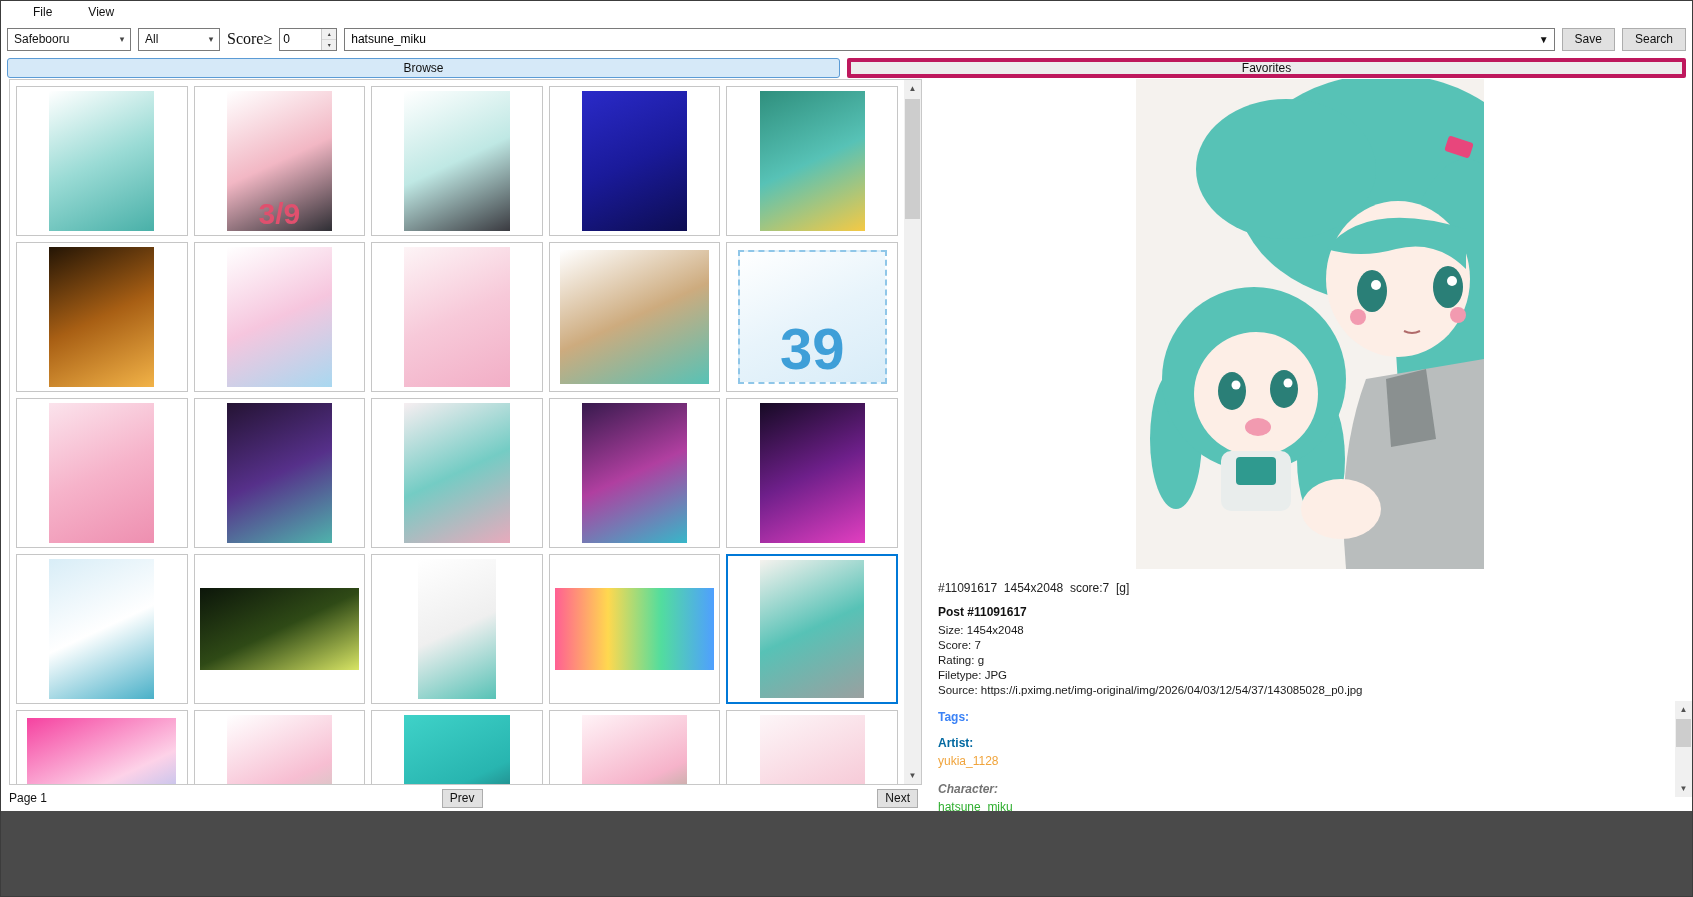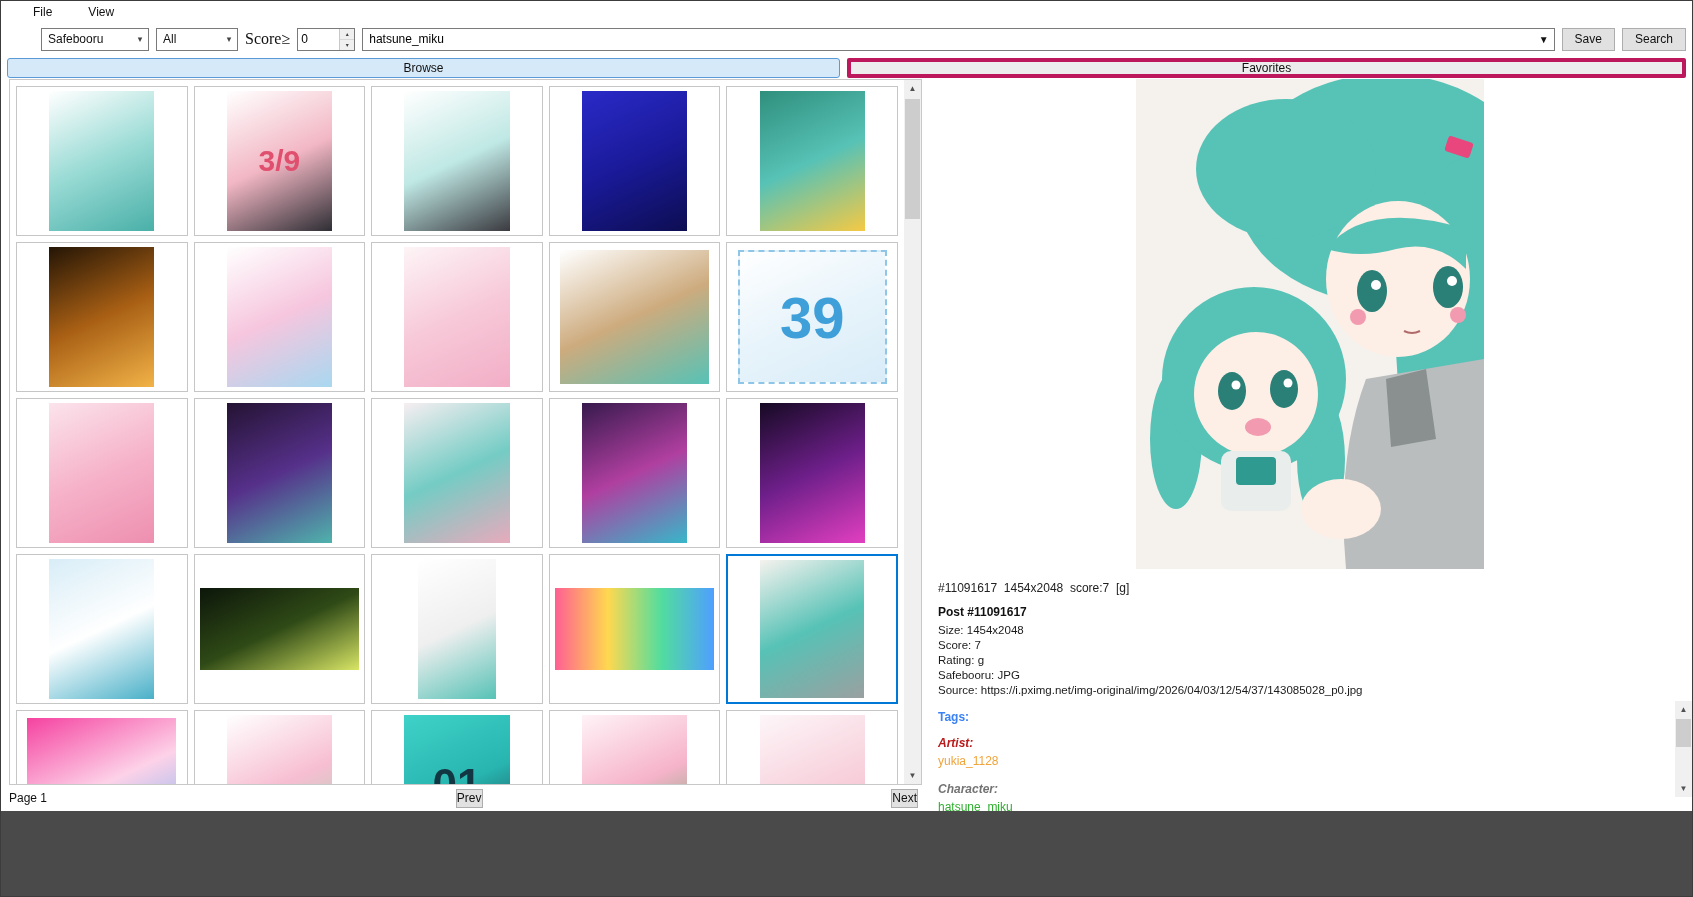--- a/index.html
+++ b/index.html
@@ -18,21 +18,21 @@
   .menu-item { padding:3px 8px; cursor:default;margin-left:20px; }
 
   
   .toolbar { height:32px; display:flex; align-items:center; gap:7px; padding:0 6px; background:#fff; }
   .combo {
     height:23px; border:1px solid #7a7a7a; background:#fff;
     display:flex; align-items:center; font-size:12px; color:#111;
   }
   .combo .combo-label { padding:0 4px 0 6px; flex:1; white-space:nowrap; overflow:hidden; }
   .combo .combo-arrow { width:17px; text-align:center; font-size:9px; color:#444; border-left:1px solid transparent; }
-  .combo-site { width:108px;margin-left:34px; }
+  .combo-site { width:124px; }
   .combo-rating { width:82px; }
   .tb-label { font-size:16px; color:#111; white-space:nowrap;font-family:Liberation Serif, serif; }
   .spinbox { height:23px; width:58px; border:1px solid #7a7a7a; background:#fff; display:flex; }
   .spinbox input { flex:1; min-width:0; border:none; outline:none; font-size:12px; padding:0 3px; font-family:inherit; }
   .spin-btns { width:15px; display:flex; flex-direction:column; border-left:1px solid #c8c8c8; }
   .spin-btn { flex:1; font-size:6px; line-height:10px; text-align:center; color:#444; background:#f0f0f0; border-bottom:1px solid #d8d8d8; cursor:default; }
   .spin-btn:last-child { border-bottom:none; }
   .search-combo { flex:1; height:23px; border:1px solid #7a7a7a; background:#fff; display:flex; align-items:center; }
   .search-combo input { flex:1; min-width:0; border:none; outline:none; font-size:12px; padding:0 6px; font-family:inherit; }
   .search-arrow { width:20px; text-align:center; font-size:10px; color:#111; }
@@ -47,36 +47,36 @@
   .tab.active { background:var(--c-tab_active_bg, #d6e9f8); border:1px solid var(--c-tab_active_border, #5b9bd5); border-radius:3px; }
   .tab.inactive { background:#ededed; border:4px solid #be185d; border-radius:2px; }
 
   
   .content { position:absolute; top:78px; left:0; right:0; bottom:85px; display:flex; background:#fff; }
   .left-pane { width:927px; display:flex; flex-direction:column; padding:0 6px 0 8px; }
   .grid-outer { flex:1; display:flex; border:1px solid #c8c8c8; overflow:hidden; background:#fff; }
   .grid { flex:1; display:grid; grid-template-columns:repeat(5, 1fr); grid-auto-rows:150px; gap:6px; padding:6px; overflow:hidden; }
   .cell { background:#fff; border:1px solid #c6c6c6; display:flex; align-items:center; justify-content:center; overflow:hidden; }
   .cell.selected { border:2px solid var(--c-selection, #0078d7); }
-  .thumb { display:flex; align-items:center; justify-content:center; }
+  .thumb { display:flex; align-items:flex-end; justify-content:center; }
   .thumb.portrait  { height:94%; width:62%; }
   .thumb.square    { height:90%; width:88%; }
   .thumb.landscape { width:94%; height:56%; }
   .thumb.narrow    { height:94%; width:46%; }
   .thumb.dashed { border:2px dashed #8fc6e8; }
   .thumb span { font-weight:bold; font-family:inherit; }
 
   
   .vscroll { width:17px; background:#f0f0f0; display:flex; flex-direction:column; }
   .sb-btn { height:17px; display:flex; align-items:center; justify-content:center; font-size:8px; color:#505050; background:#f0f0f0; cursor:default; }
   .sb-track { flex:1; position:relative; }
   .sb-thumb { position:absolute; left:1px; right:1px; background:#cdcdcd; }
 
   .pagebar { height:26px; display:flex; align-items:center; justify-content:space-between; gap:7px; padding-right:4px; font-size:12px; color:#111; background:#fff; }
-  .pagebar .btn { height:19px; padding:0 0; }
+  .pagebar .btn { height:19px; padding:0 7px; }
 
   
   .right-pane { flex:1; position:relative; background:#fff; overflow:hidden; }
   .preview-wrap { display:flex; justify-content:center; }
   .preview-box { width:348px; height:490px; background:var(--pv-bg, #f5f2ee); }
   .info-line { font-size:12px; color:#222; padding:12px 0 0 10px; white-space:pre; }
   .post-title { font-size:12px; font-weight:bold; color:#111; padding:10px 0 4px 10px; }
   .detail-line { font-size:11.5px; color:#1a1a1a; padding:1px 0 1px 10px; line-height:13px; white-space:nowrap; }
   .tags-header { font-size:12px; font-weight:bold; color:#3b82f6; padding:12px 0 0 10px; }
   .tag-group-label { font-size:12px; font-weight:bold; padding:12px 0 2px 10px; }
@@ -261,26 +261,26 @@
             <ellipse cx="205" cy="430" rx="40" ry="30" fill="var(--pv-skin)"></ellipse>
           </svg>
         </div>
       </div>
       <div class="info-line">#11091617  1454x2048  score:7  [g]</div>
       <div class="post-title">Post #11091617</div>
       <div>
           <div class="detail-line">Size: 1454x2048</div>
           <div class="detail-line">Score: 7</div>
           <div class="detail-line">Rating: g</div>
-          <div class="detail-line">Safebooru: JPG</div>
+          <div class="detail-line">Filetype: JPG</div>
           <div class="detail-line">Source: https://i.pximg.net/img-original/img/2026/04/03/12/54/37/143085028_p0.jpg</div>
         </div>
       <div class="tags-header">Tags:</div>
       <div>
-          <div class="tag-group-label" style="color: #b91c1c; font-style: italic;">Artist:</div>
+          <div class="tag-group-label" style="color: #0369a1;">Artist:</div>
           <div class="tag-link" style="color: rgb(240, 164, 60);">yukia_1128</div>
           <div class="tag-group-label" style="color: #737373; font-style: italic;">Character:</div>
           <div class="tag-link" style="color: rgb(47, 174, 47);">hatsune_miku</div>
         </div>
 
       <div class="right-scroll">
         <div class="sb-btn">▲</div>
         <div class="sb-track">
           <div class="sb-thumb" style="top:1px; height:28px;"></div>
         </div>

